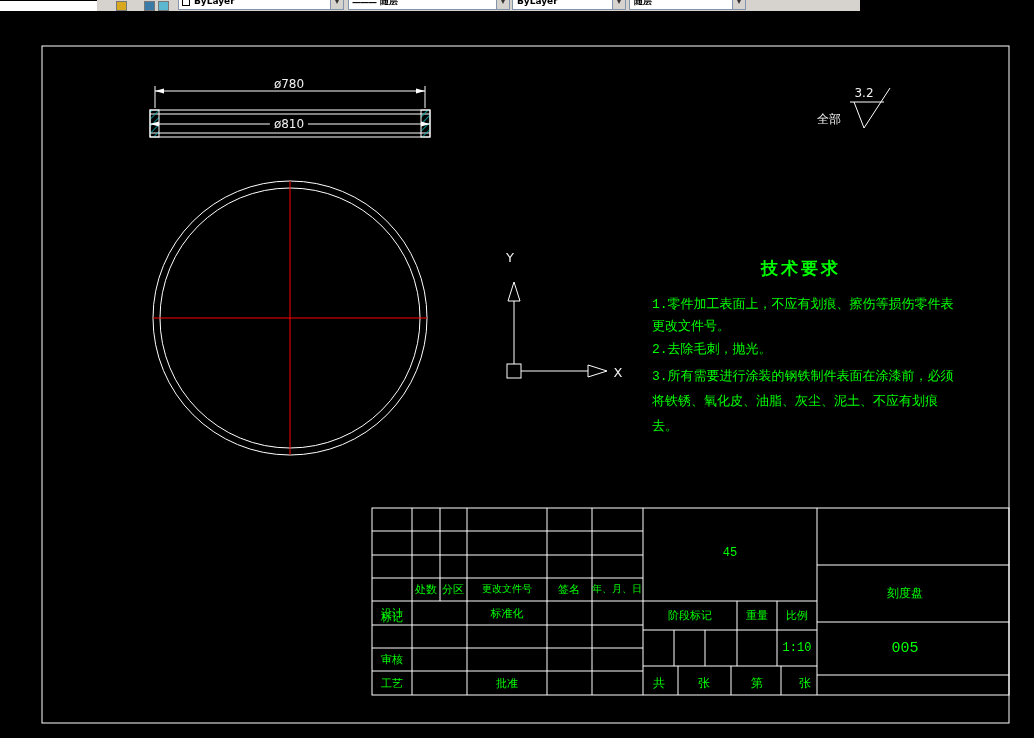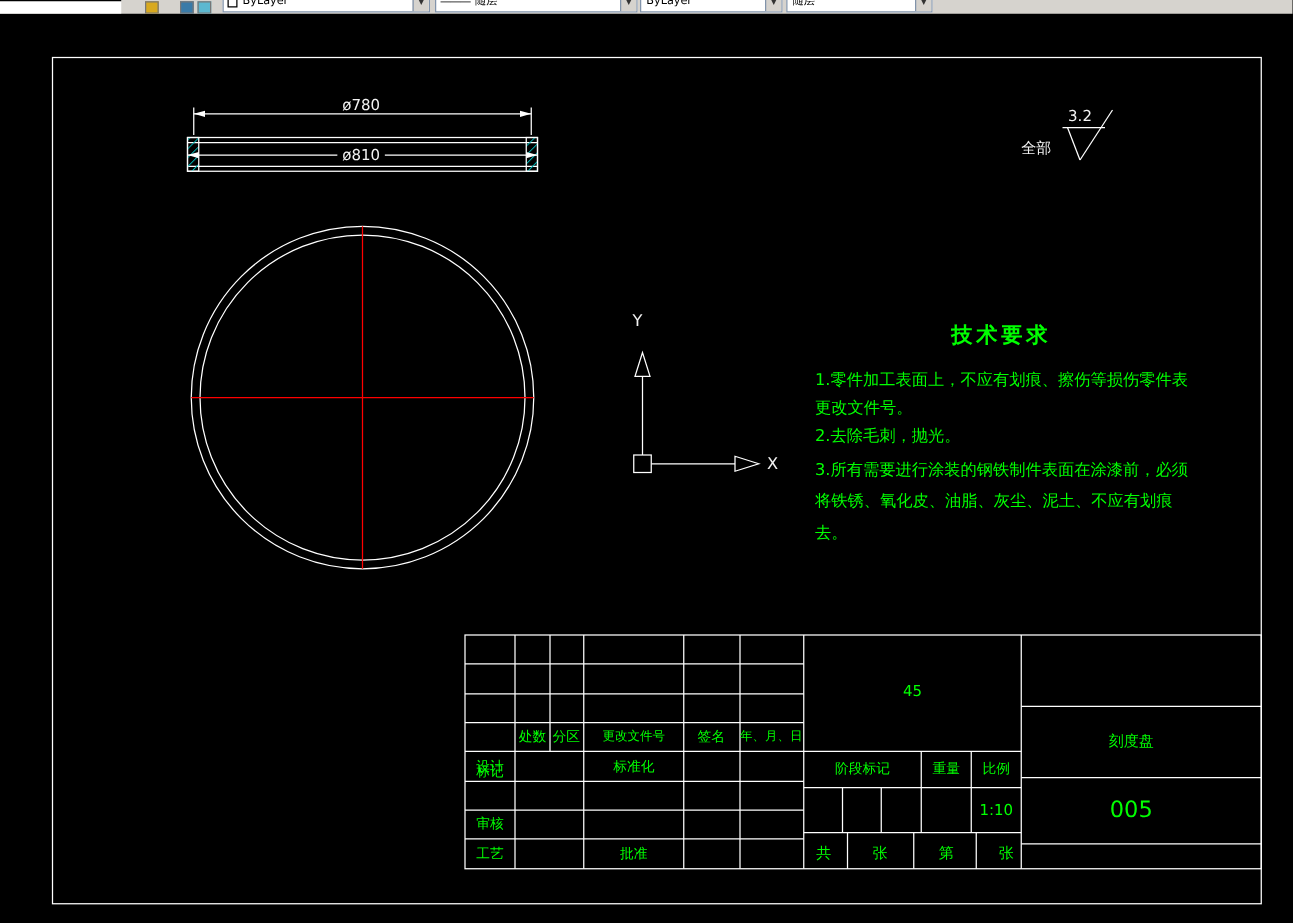--- a/index.html
+++ b/index.html
@@ -5,21 +5,21 @@
   *{margin:0;padding:0;box-sizing:border-box}
   :root{
     --line:#ffffff; --centerline:#ff0000; --text-green:#00ff00;
     --hatch:#00b4b4; --toolbar-bg:#d6d3ce;
   }
   html,body{background:#000;}
   body{width:1034px;height:738px;overflow:hidden;font-family:"DejaVu Sans",sans-serif;position:relative;}
   .screen{position:absolute;left:0;top:0;width:1034px;height:738px;background:#000;}
 
   
-  .toolbar{position:absolute;left:0;top:0;width:1034px;height:11px;background:var(--toolbar-bg);overflow:hidden;z-index:5;}
+  .toolbar{position:absolute;left:0;top:0;width:860px;height:11px;background:var(--toolbar-bg);overflow:hidden;z-index:5;font-weight:bold;}
   .tb-panel{position:absolute;left:0;top:0;width:97px;height:11px;background:#fff;border-top:1px solid #000;}
   .tb-icon{position:absolute;top:1px;width:11px;height:10px;border:1px solid #777;}
   .i1{left:116px;background:#d8a91f;}
   .i2{left:144px;background:#3a7ba8;}
   .i3{left:158px;background:#5cb8d0;}
   .combo{position:absolute;top:-7px;height:17px;background:#fff;border:1px solid #8294ab;display:flex;align-items:center;font-size:9px;color:#000;}
   .c1{left:178px;width:166px;}
   .c2{left:348px;width:162px;}
   .c3{left:512px;width:114px;}
   .c4{left:629px;width:117px;}
@@ -32,24 +32,24 @@
   svg.overlay{position:absolute;left:0;top:0;z-index:1;}
   .ln{stroke:var(--line);stroke-width:1;fill:none;}
   .fillw{fill:var(--line);stroke:none;}
   .holl{fill:#000;stroke:var(--line);stroke-width:1;}
   .red{stroke:var(--centerline);stroke-width:1;fill:none;}
   .hatchln{stroke:var(--hatch);stroke-width:1.6;}
 
   
   .t{position:absolute;transform:translate(-50%,-50%);white-space:nowrap;z-index:2;}
   .tl{position:absolute;transform:translateY(-50%);white-space:nowrap;z-index:2;}
-  .green{color:var(--text-green);}
+  .green{color:var(--text-green);font-family:Liberation Mono, monospace;}
   .white{color:#f2f2f2;}
   .s10{font-size:10px;} .s11{font-size:11px;} .s12{font-size:12px;}
-  .s13{font-size:13px;} .s15{font-size:18px;text-align:right;} .s16{font-size:12px;}
+  .s13{font-size:13px;} .s15{font-size:15px;text-align:right;} .s16{font-size:12px;}
   .title17{font-size:17px;font-weight:bold;letter-spacing:3px;}
   .bgblack{background:#000;padding:0 4px;}
 </style>
 </head>
 <body>
 
 <div class="screen">
 
   <svg class="overlay" width="1034" height="738">
     <defs>

